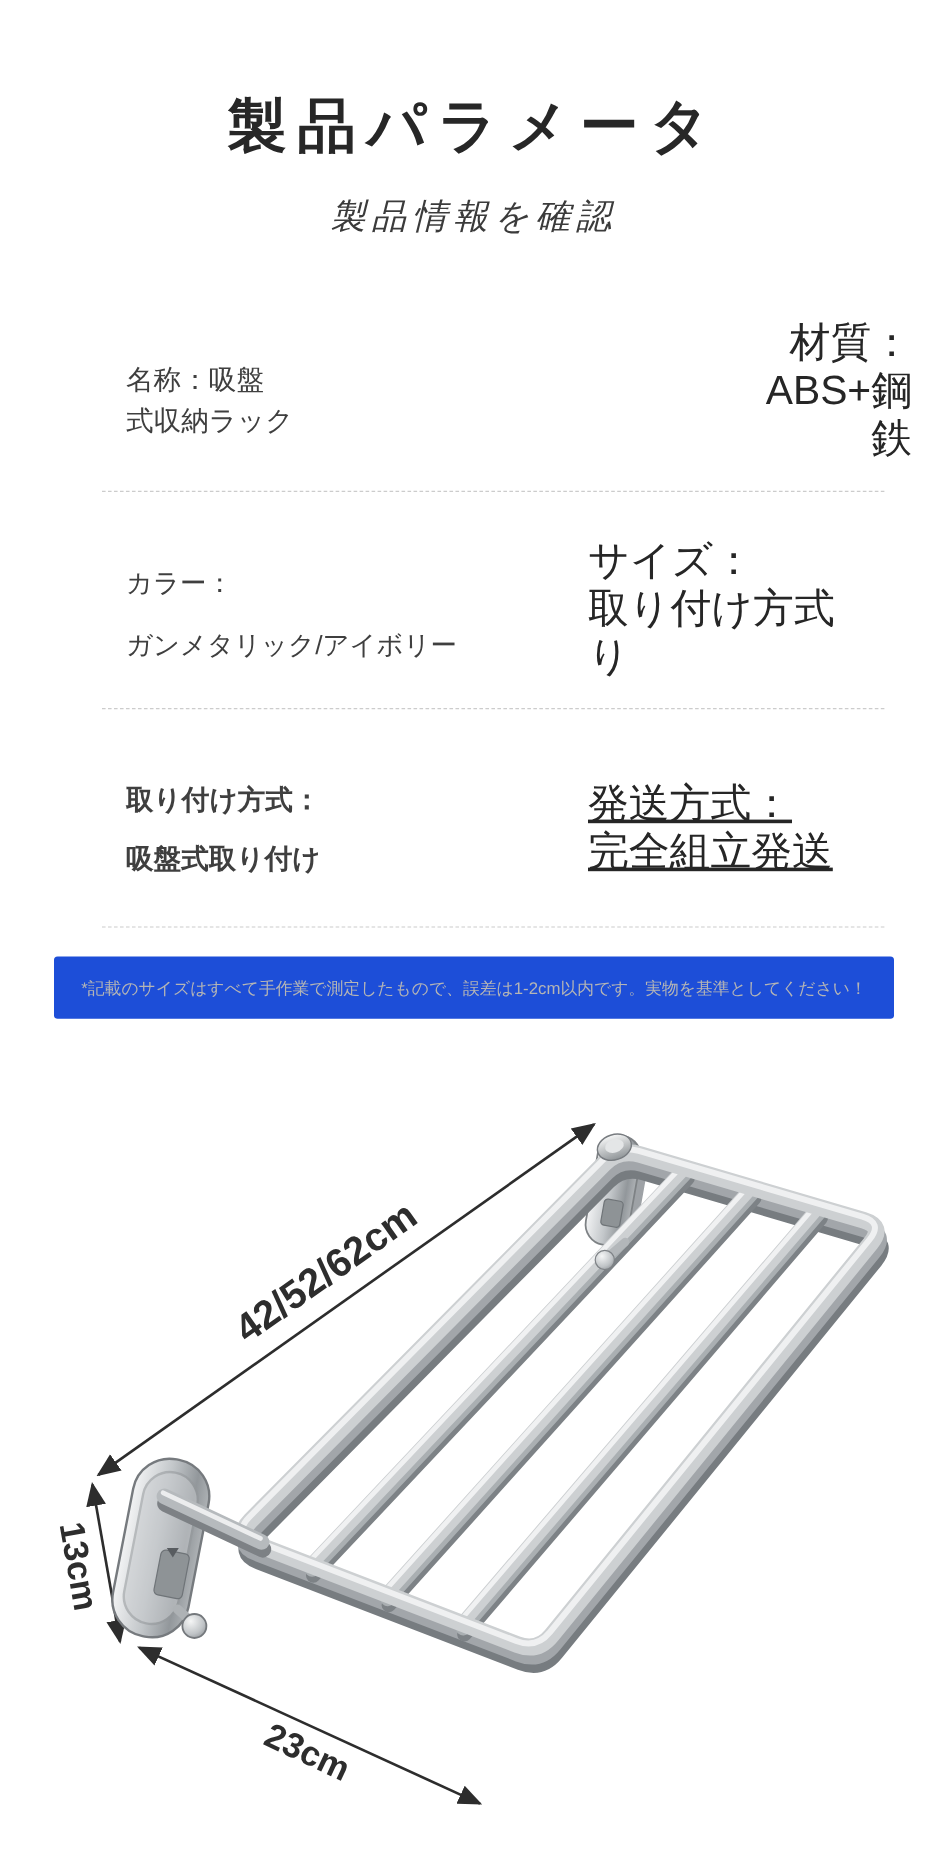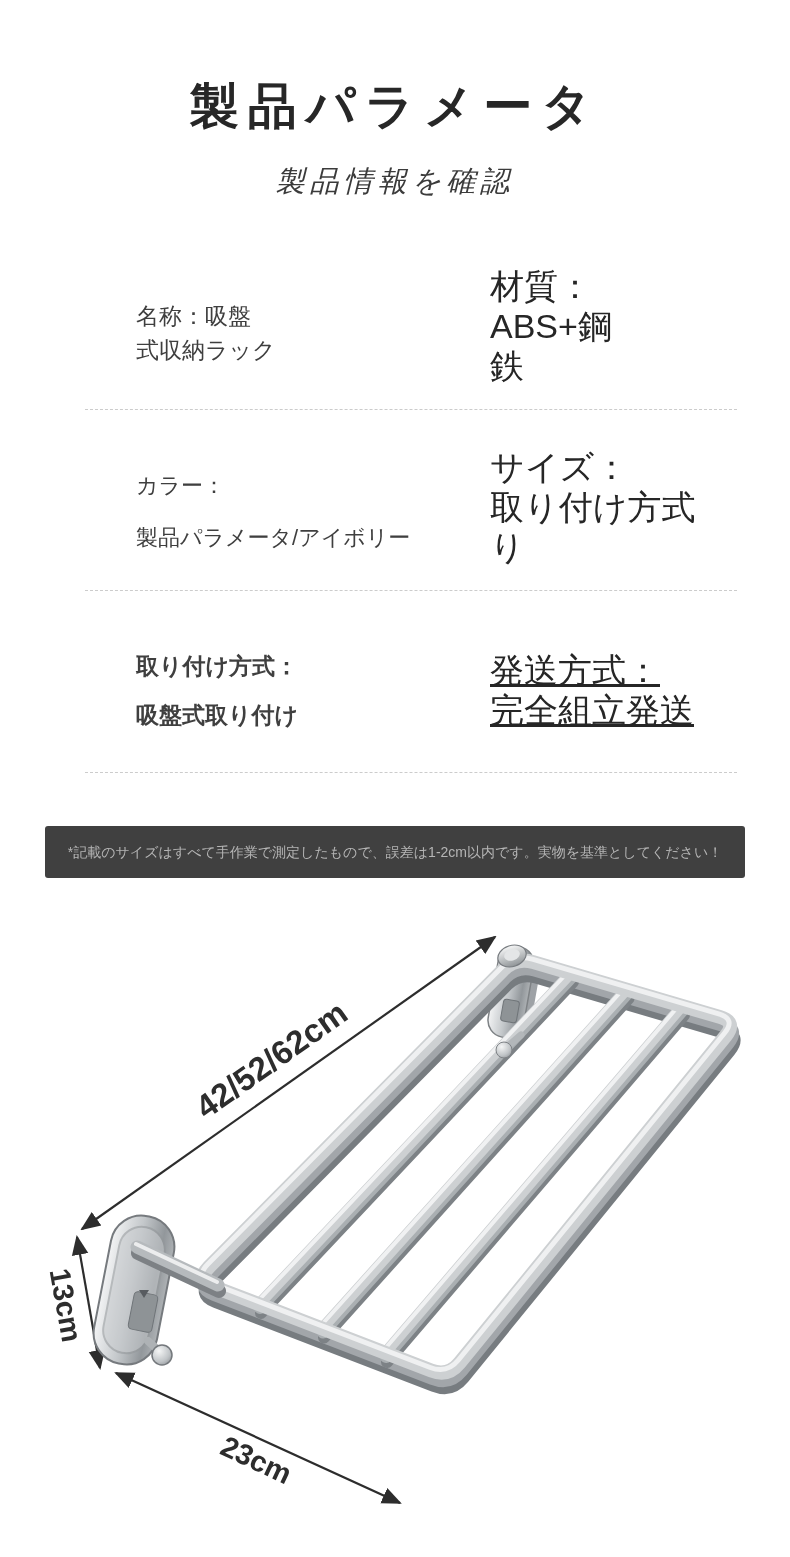--- a/index.html
+++ b/index.html
@@ -9,53 +9,53 @@
   }
   .title{
     position:absolute;top:76px;left:0;width:790px;text-align:center;
     font-size:49px;font-weight:700;letter-spacing:9px;color:#272727;line-height:60px;
   }
   .subtitle{
     position:absolute;top:161px;left:0;width:790px;text-align:center;
     font-size:29px;font-weight:400;letter-spacing:5px;color:#3b3b3b;line-height:40px;font-style:italic;
   }
   .cell{position:absolute;white-space:pre-line;}
-  .cell.left{color:#3f3f3f;font-size:23px;margin-left:31px;}
+  .cell.left{color:#3f3f3f;font-size:23px;}
   .cell.right{color:#262626;font-size:34px;line-height:40px;width:270px;}
   #r1l{left:105px;top:299px;line-height:34px;}
-  #r1r{left:490px;top:266px;}
+  #r1r{left:490px;top:266px;text-align:right;}
   #r2l{left:105px;top:460px;font-size:22px;line-height:52px;}
   #r2r{left:490px;top:447px;}
   #r3l{left:105px;top:642px;line-height:49px;font-weight:bold;}
   #r3r{left:490px;top:650px;text-decoration:underline;}
   .divider{position:absolute;left:85px;width:652px;height:0;border-top:1px dashed #cccccc;}
   #div1{top:409px;} #div2{top:590px;} #div3{top:772px;}
   .note-band{
-    position:absolute;left:45px;top:826px;width:700px;height:52px;background:#404040;
+    position:absolute;left:45px;top:797px;width:700px;height:52px;background:#1d4ed8;
     border-radius:3px;text-align:center;line-height:52px;font-size:14px;color:#b5b5b5;
   }
   .diagram{position:absolute;left:0;top:857px;width:790px;height:700px;}
   svg text{font-family:"Liberation Sans","DejaVu Sans",sans-serif;}
 </style>
 </head>
 <body>
 
 <div class="title">製品パラメータ</div>
 <div class="subtitle">製品情報を確認</div>
 
 <div>
   <div id="r1l" class="cell left">名称：吸盤
 式収納ラック</div>
   <div id="r1r" class="cell right">材質：
 ABS+鋼
 鉄</div>
   <div id="div1" class="divider"></div>
 
   <div id="r2l" class="cell left">カラー：
-製品パラメータ/アイボリー</div>
+ガンメタリック/アイボリー</div>
   <div id="r2r" class="cell right">サイズ：
 取り付け方式
 り</div>
   <div id="div2" class="divider"></div>
 
   <div id="r3l" class="cell left">取り付け方式：
 吸盤式取り付け</div>
   <div id="r3r" class="cell right">発送方式：
 完全組立発送</div>
   <div id="div3" class="divider"></div>

